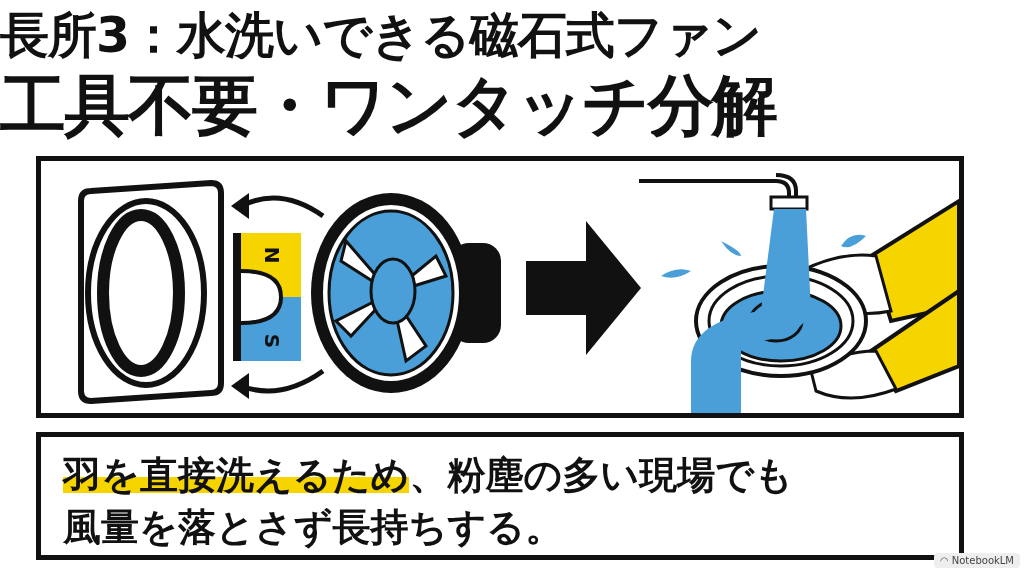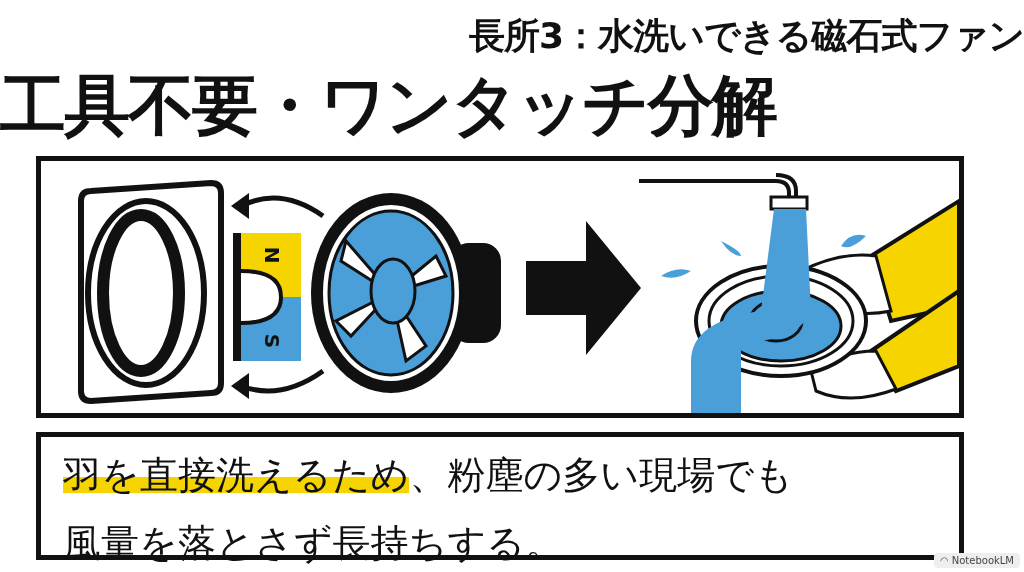--- a/index.html
+++ b/index.html
@@ -1,24 +1,24 @@
 <!DOCTYPE html>
 <html><head>
 <meta charset="utf-8">
 <style>
   html,body{margin:0;padding:0;}
   body{width:1024px;height:572px;background:#fff;position:relative;overflow:hidden;font-family:"DejaVu Sans","Liberation Sans",sans-serif;}
-  .title1{position:absolute;left:0;width:1024px;top:10px;text-align:right;font-weight:bold;font-size:36px;color:#111;letter-spacing:-1px;line-height:52px;}
+  .title1{position:absolute;left:0;width:1024px;top:10px;text-align:left;font-weight:bold;font-size:49px;color:#111;letter-spacing:-1px;line-height:52px;}
   .title2{position:absolute;left:0;width:1024px;top:66px;text-align:left;font-weight:bold;font-size:66px;color:#111;letter-spacing:-2px;line-height:80px;}
   .panel{position:absolute;left:36px;top:156px;width:928px;height:262px;border:5px solid #111;box-sizing:border-box;background:#fff;}
   .panel svg{position:absolute;left:0;top:0;}
   .textbox{position:absolute;left:36px;top:432px;width:928px;height:128px;border:5px solid #111;box-sizing:border-box;background:#fff;}
-  .line{position:absolute;left:22px;font-weight:normal;font-size:38px;color:#111;letter-spacing:0px;white-space:nowrap;line-height:48px;}
+  .line{position:absolute;left:22px;font-weight:bold;font-size:38px;color:#111;letter-spacing:0px;white-space:nowrap;line-height:48px;}
   .line1{top:14px;}
-  .line2{top:66px;margin-top:16px;}
+  .line2{top:66px;}
   .hl{background:linear-gradient(to bottom,transparent 55%,#f5d400 55%,#f5d400 90%,transparent 90%);}
   .badge{position:absolute;right:4px;bottom:4px;background:#eee;border-radius:4px;padding:2px 6px;font-size:10px;color:#444;display:flex;align-items:center;gap:3px;}
 </style>
 </head>
 <body>
 
 <div class="title1">長所3：水洗いできる磁石式ファン</div>
 <div class="title2">工具不要・ワンタッチ分解</div>
 
 <div class="panel">

